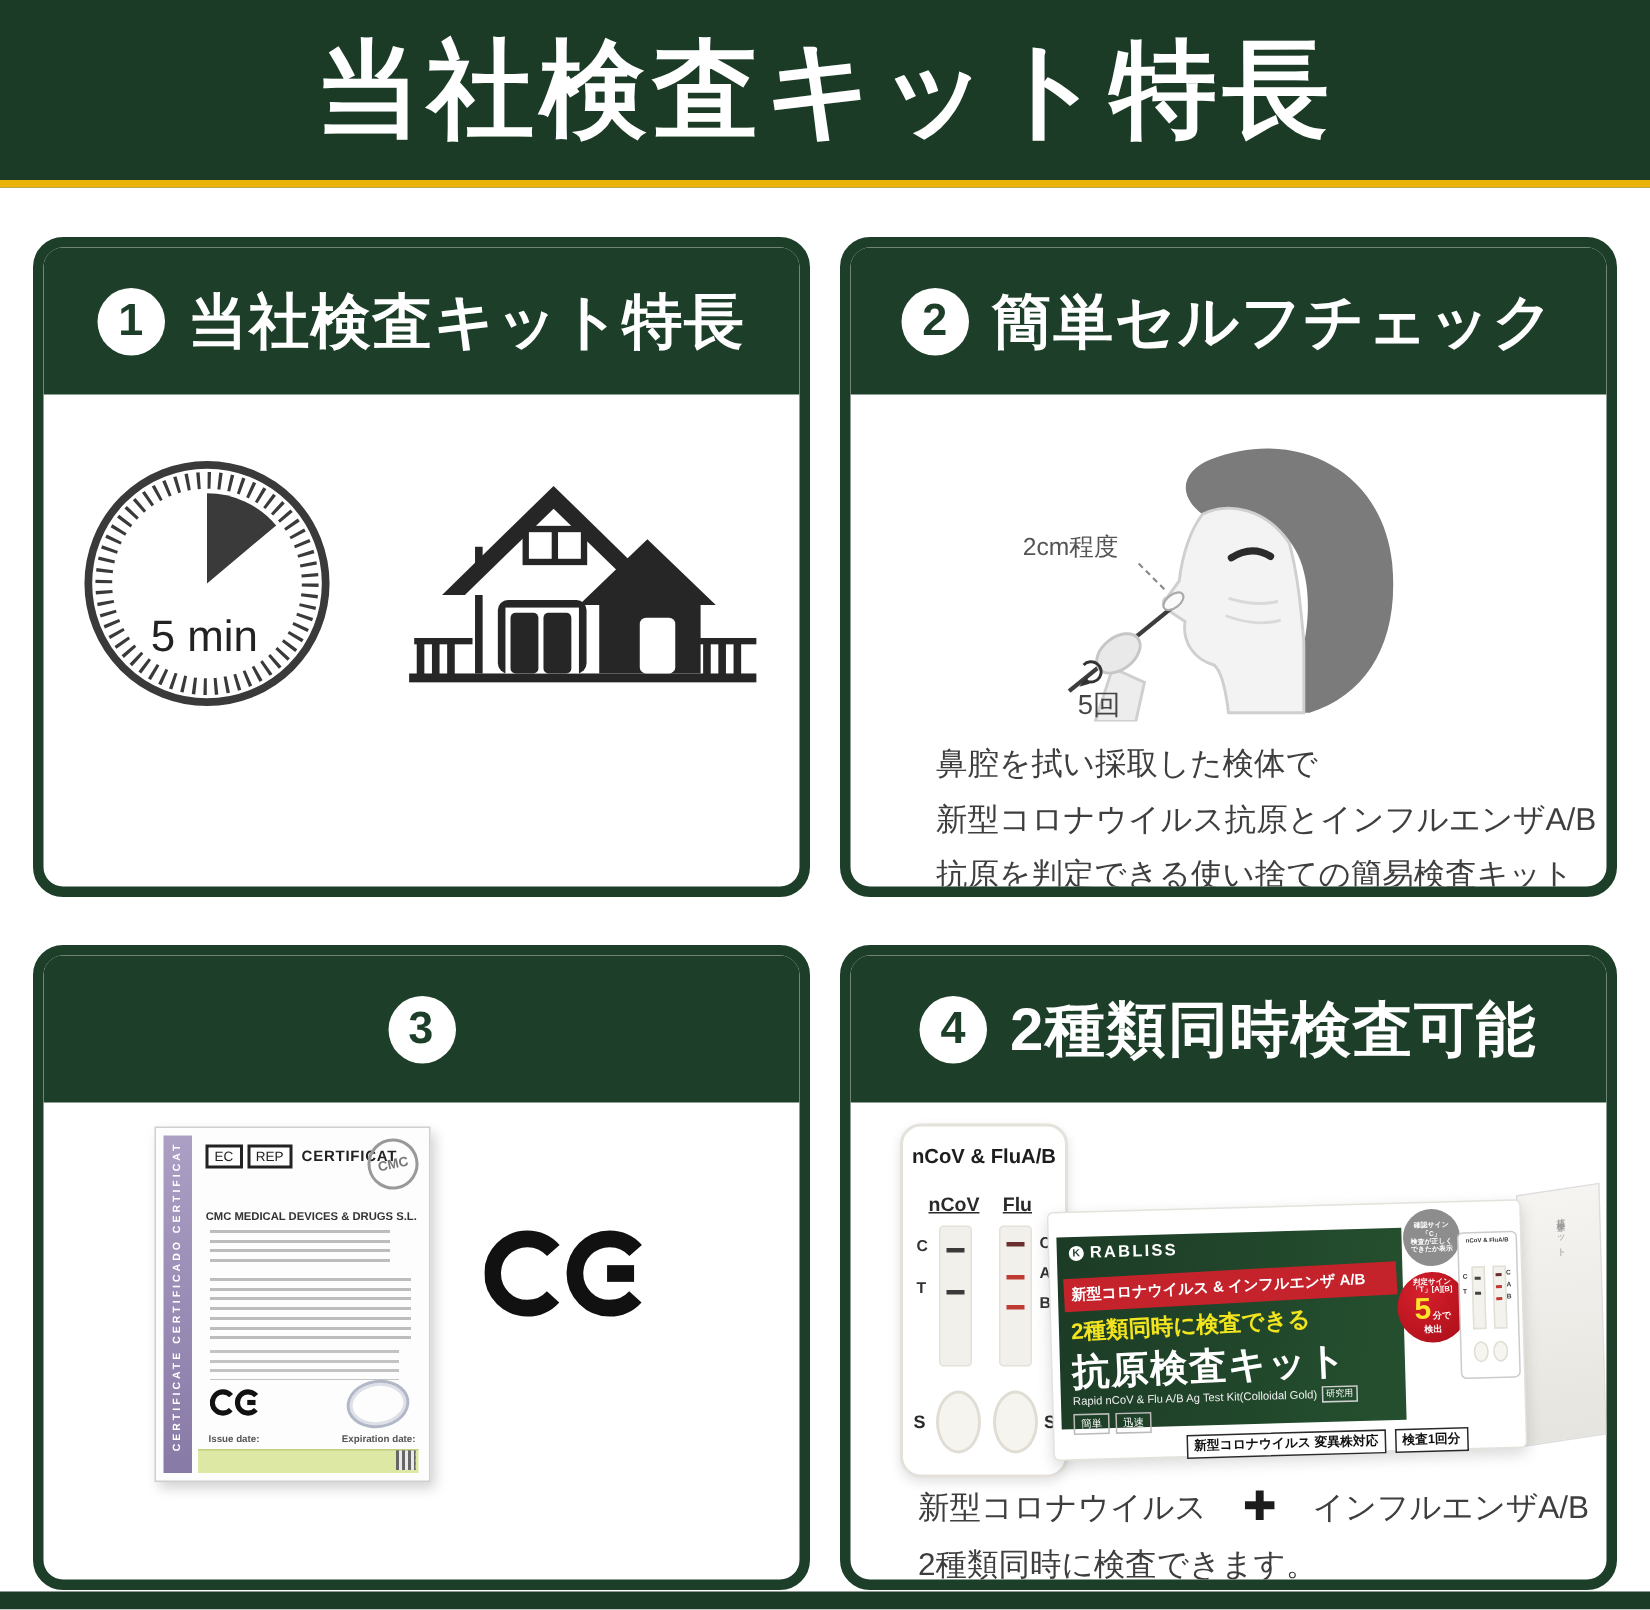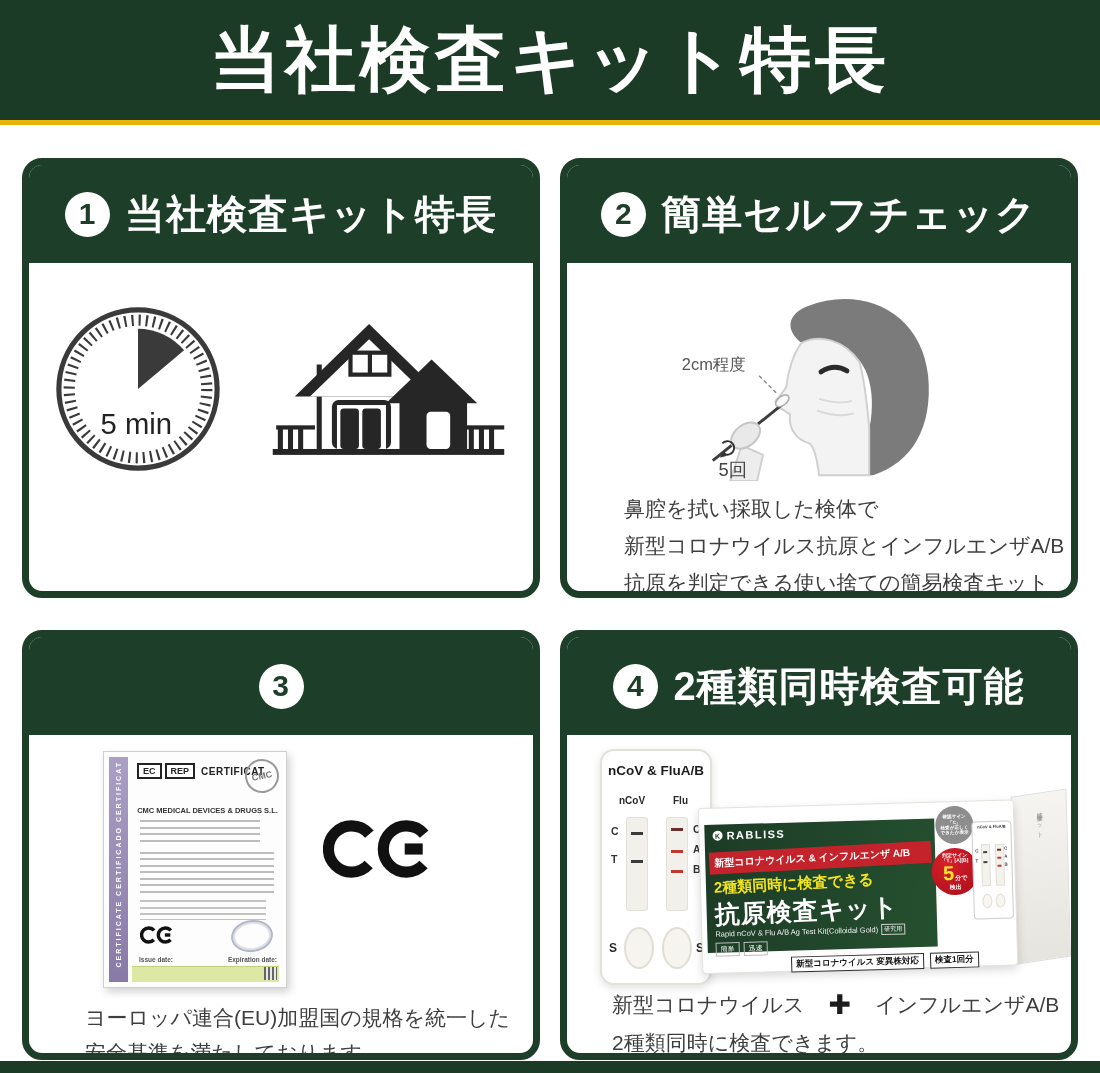--- a/index.html
+++ b/index.html
@@ -44,21 +44,21 @@
   #card3 .feature-text{margin:12px 0 0 56px;line-height:1.65;}
   .ce-big{margin-top:62px;}
   
   .cert{position:relative;width:182px;height:235px;background:#fdfdfd;border:1px solid #cfcfcf;
         box-shadow:3px 4px 8px rgba(0,0,0,.18);flex:0 0 182px;}
   .cert-band{position:absolute;left:5px;top:5px;bottom:5px;width:19px;
         background:linear-gradient(#ab9fc4,#887aa6);overflow:hidden;}
   .cert-band span{writing-mode:vertical-rl;transform:rotate(180deg);display:block;
         color:#fff;font-size:7px;font-weight:700;letter-spacing:2px;margin:4px auto 0;}
   .cert-head{position:absolute;left:33px;top:11px;display:flex;align-items:center;gap:3px;}
-  .ecbox{border:2px solid #222;font-size:9px;font-weight:700;padding:1px 4px;color:#222;}
+  .ecbox{border:2px solid #222;font-size:9px;font-weight:400;padding:1px 4px;color:#222;}
   .cert-heading{font-size:10px;font-weight:800;color:#222;letter-spacing:.5px;margin-left:3px;}
   .cmc-seal{position:absolute;right:7px;top:7px;width:30px;height:30px;border-radius:50%;
         border:2px double #999;display:flex;align-items:center;justify-content:center;
         font-size:9px;font-weight:800;color:#777;transform:rotate(-12deg);}
   .cert-company{position:absolute;top:54px;left:33px;right:8px;text-align:center;
         font-size:7.5px;font-weight:700;color:#333;}
   .blur-lines{position:absolute;left:36px;background:repeating-linear-gradient(
         to bottom,#bdbdbd 0 2px,transparent 2px 6.5px);}
   .bl1{top:68px;width:120px;height:26px;}
   .bl2{top:100px;width:134px;height:42px;}
@@ -73,21 +73,21 @@
         border-top:1px solid #c2d07e;}
   .cert-qr{position:absolute;right:9px;bottom:7px;width:13px;height:13px;
         background:repeating-linear-gradient(90deg,#666 0 2px,#e9e9e9 2px 4px),
                    repeating-linear-gradient(#666 0 2px,transparent 2px 4px);}
   
   #card4 .cassette{position:absolute;left:33px;top:112px;}
   .cassette{width:108px;height:232px;background:#fff;border:2px solid #e3e1da;border-radius:14px;
         box-shadow:0 3px 8px rgba(0,0,0,.12);position:relative;}
   .cas-title{position:absolute;top:12px;left:0;right:0;text-align:center;
         font-size:13.5px;font-weight:800;color:#1d1d1d;}
-  .cas-col{position:absolute;top:44px;font-size:10px;font-weight:800;color:#2a2a2a;}
+  .cas-col{position:absolute;top:44px;font-size:13px;font-weight:800;color:#2a2a2a;text-decoration:underline;}
   .cas-col.l{left:17px;} .cas-col.r{right:22px;padding-left:38px;}
   .strip{position:absolute;top:66px;width:20px;height:92px;background:#f2f0ea;
         border:1px solid #e4e1d8;border-radius:3px;}
   .strip.s1{left:24px;} .strip.s2{left:64px;}
   .strip i{position:absolute;left:4px;width:12px;height:3px;display:block;}
   .cas-letter{position:absolute;font-size:10.5px;font-weight:800;color:#333;}
   .well{position:absolute;top:176px;width:26px;height:38px;border:2px solid #e0ddd4;
         border-radius:50%;background:#f6f4ee;}
   .well.w1{left:22px;} .well.w2{left:60px;}
   .cas-s{position:absolute;top:190px;font-size:12px;font-weight:800;color:#2a2a2a;}
@@ -259,24 +259,20 @@
       <div class="cert-bar"></div>
       <div class="cert-qr"></div>
     </div>
     <svg class="ce-big" width="112" height="72" viewBox="0 0 130 84">
       <title>CE</title>
       <circle cx="33" cy="42" r="27" fill="none" stroke="#111" stroke-width="13" stroke-dasharray="130 39.65" stroke-dashoffset="149.8"></circle>
       <circle cx="97" cy="42" r="27" fill="none" stroke="#111" stroke-width="13" stroke-dasharray="130 39.65" stroke-dashoffset="149.8"></circle>
       <rect x="95" y="35.5" width="21" height="13" fill="#111"></rect>
     </svg>
   </div>
-  <div class="feature-text">
-    <p>ヨーロッパ連合(EU)加盟国の規格を統一した</p>
-    <p>安全基準を満たしております。</p>
-  </div>
 </section>
 
 <section class="card" id="card4">
   <header>
     <span class="numbadge">4</span>
     <span>2種類同時検査可能</span>
   </header>
 
   <div class="cassette">
     <div class="cas-title">nCoV &amp; FluA/B</div>

